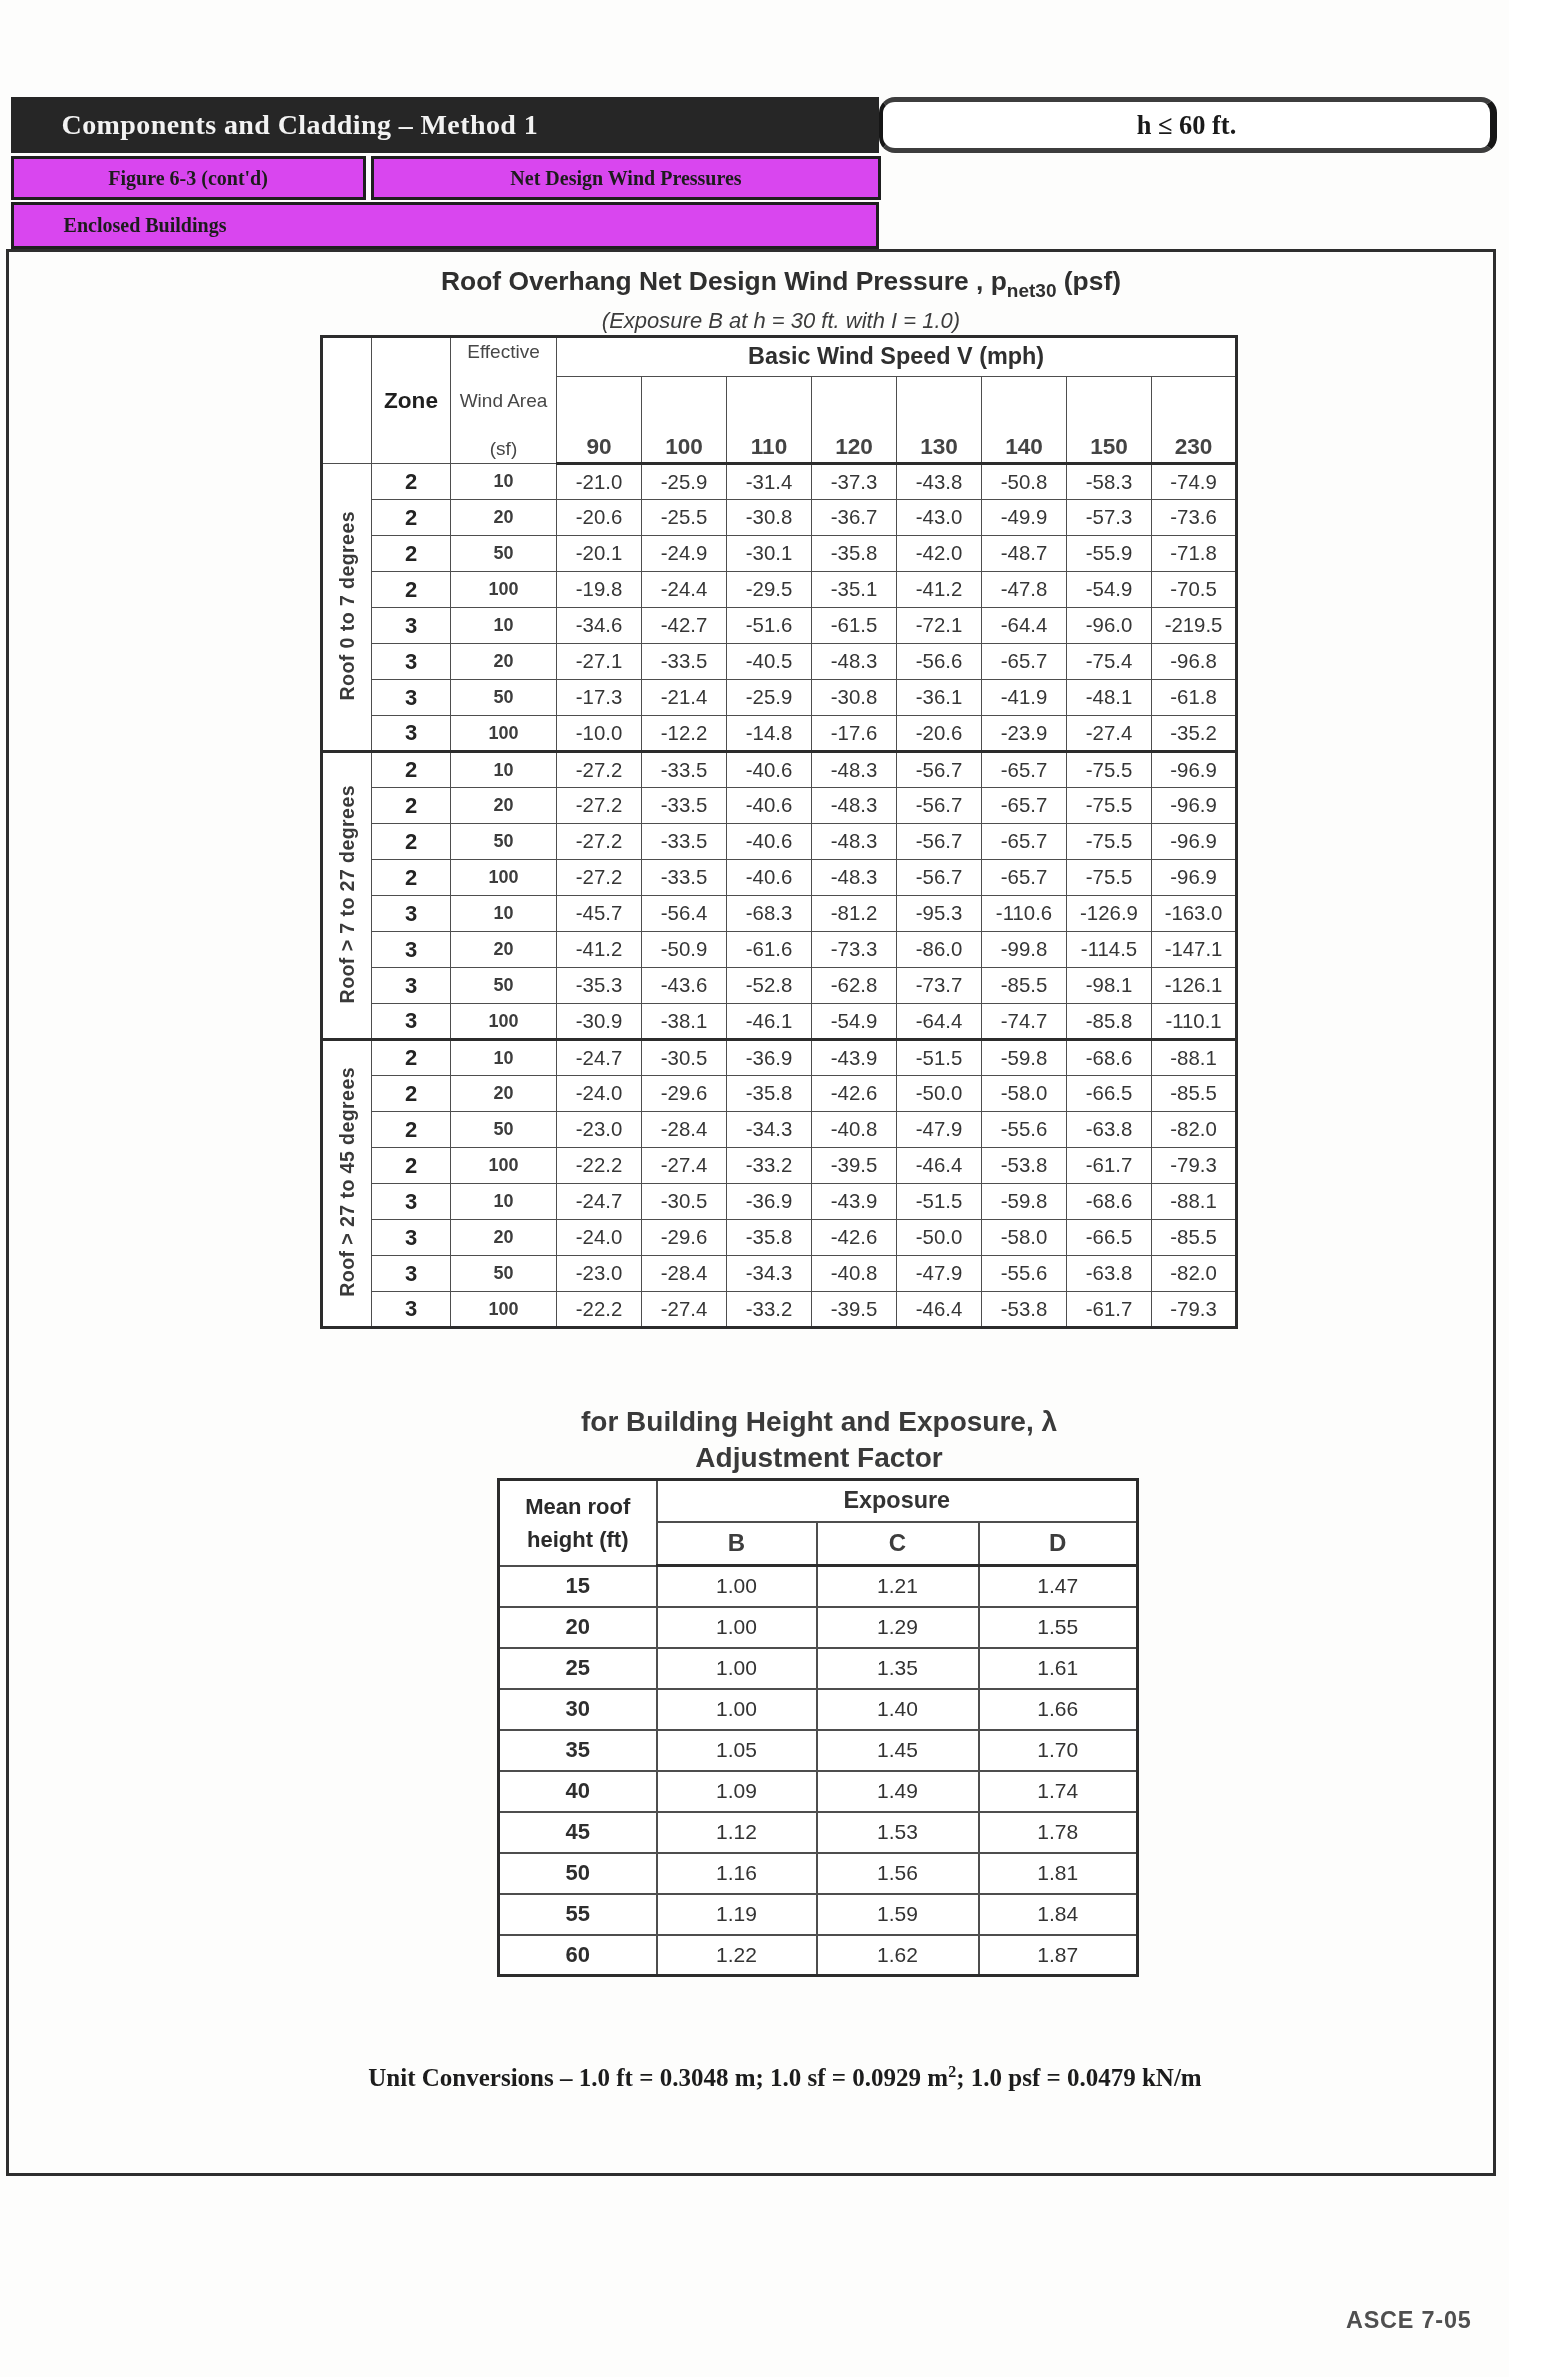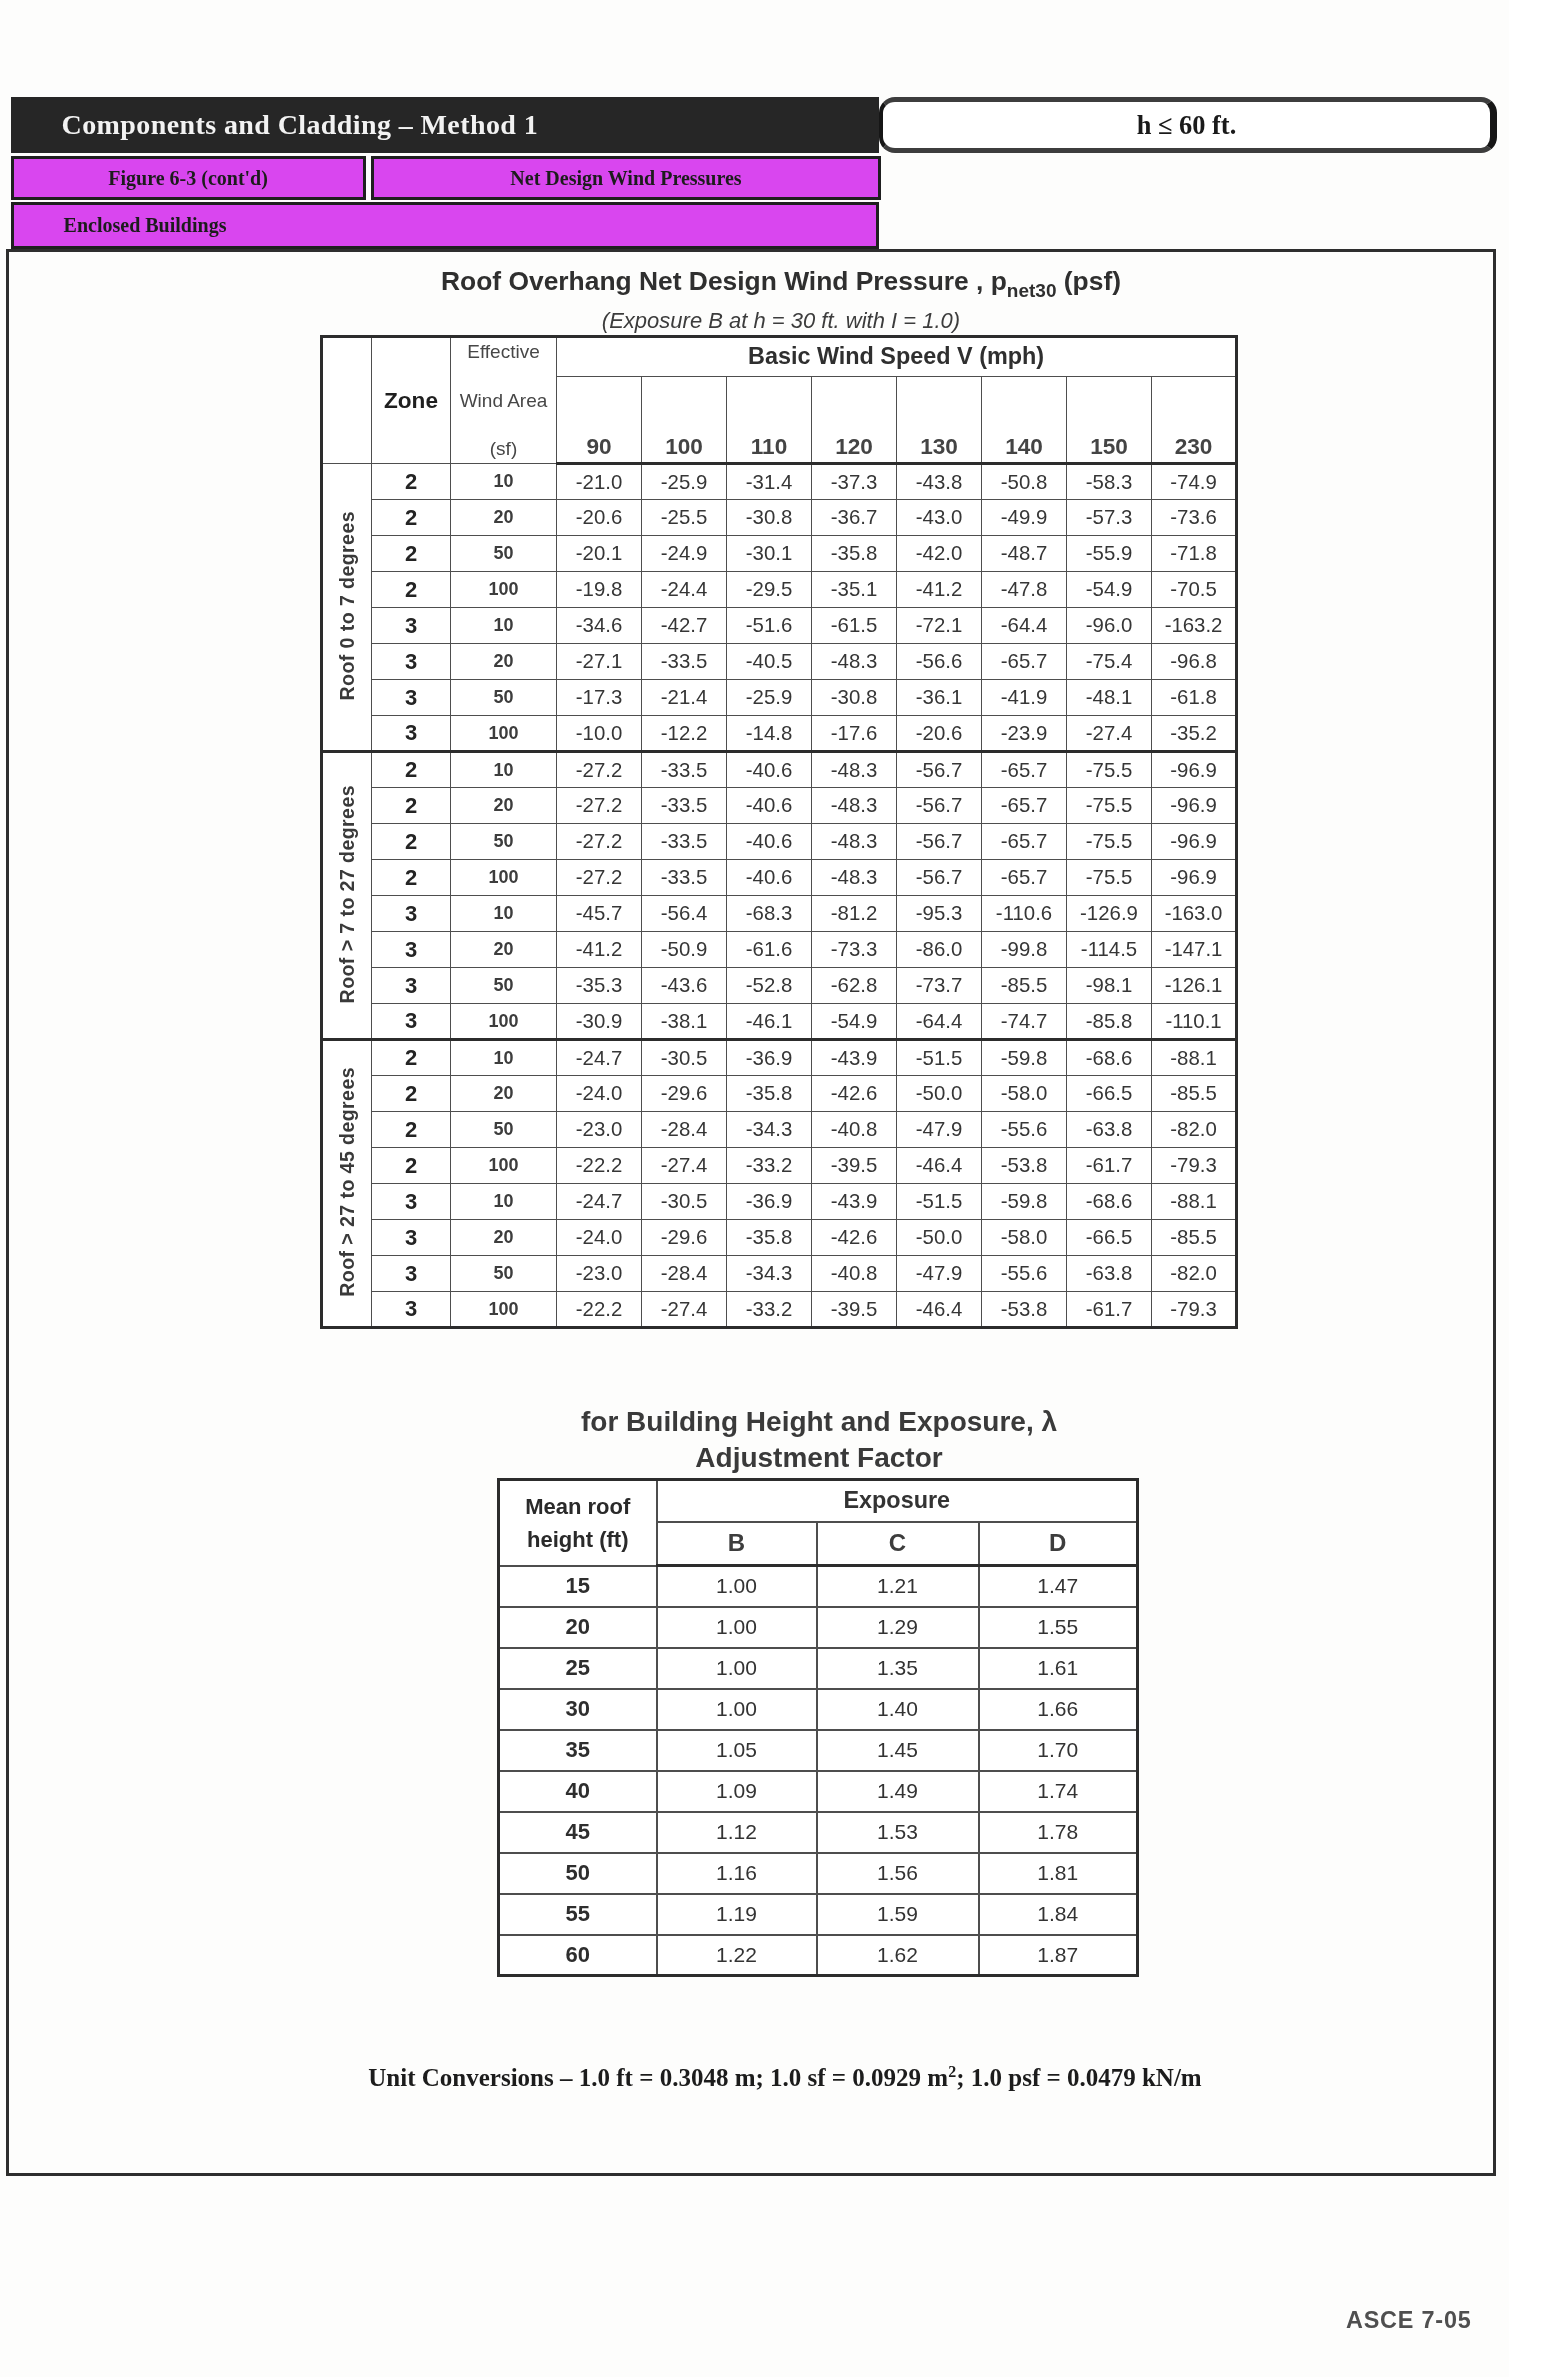--- a/index.html
+++ b/index.html
@@ -190,21 +190,21 @@
           <tr>
             <td class="zone">3</td>
             <td class="area">10</td>
             <td class="val">-34.6</td>
             <td class="val">-42.7</td>
             <td class="val">-51.6</td>
             <td class="val">-61.5</td>
             <td class="val">-72.1</td>
             <td class="val">-64.4</td>
             <td class="val">-96.0</td>
-            <td class="val">-163.2</td>
+            <td class="val">-219.5</td>
           </tr>
           <tr>
             <td class="zone">3</td>
             <td class="area">20</td>
             <td class="val">-27.1</td>
             <td class="val">-33.5</td>
             <td class="val">-40.5</td>
             <td class="val">-48.3</td>
             <td class="val">-56.6</td>
             <td class="val">-65.7</td>

